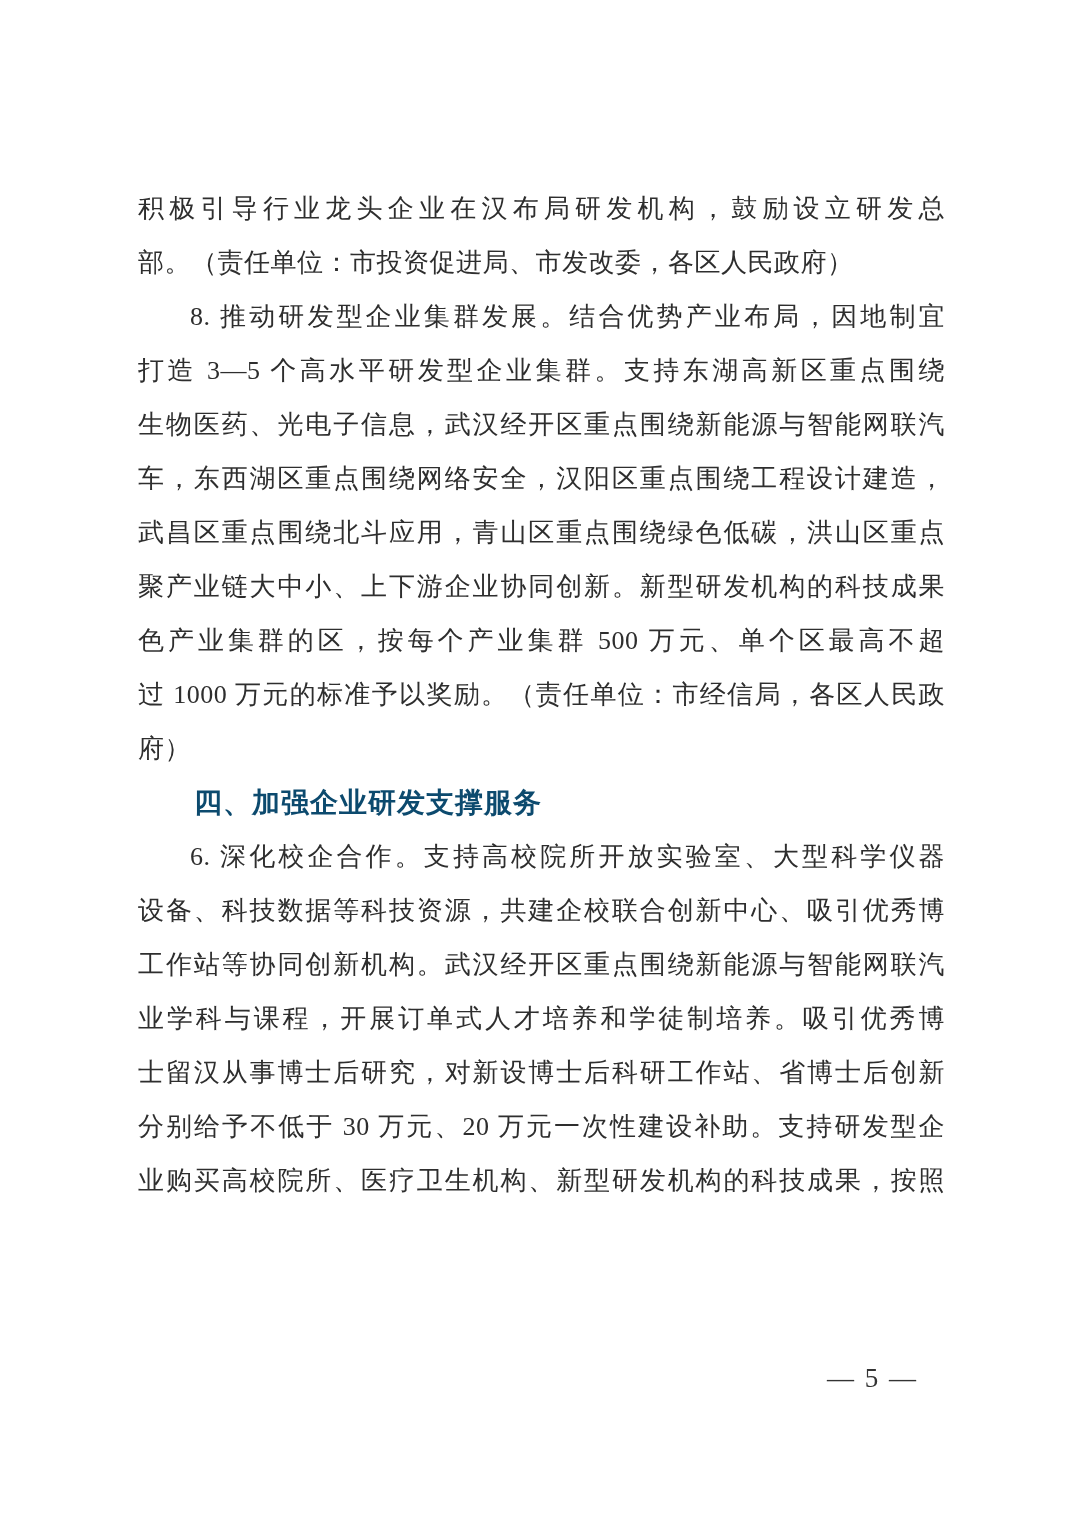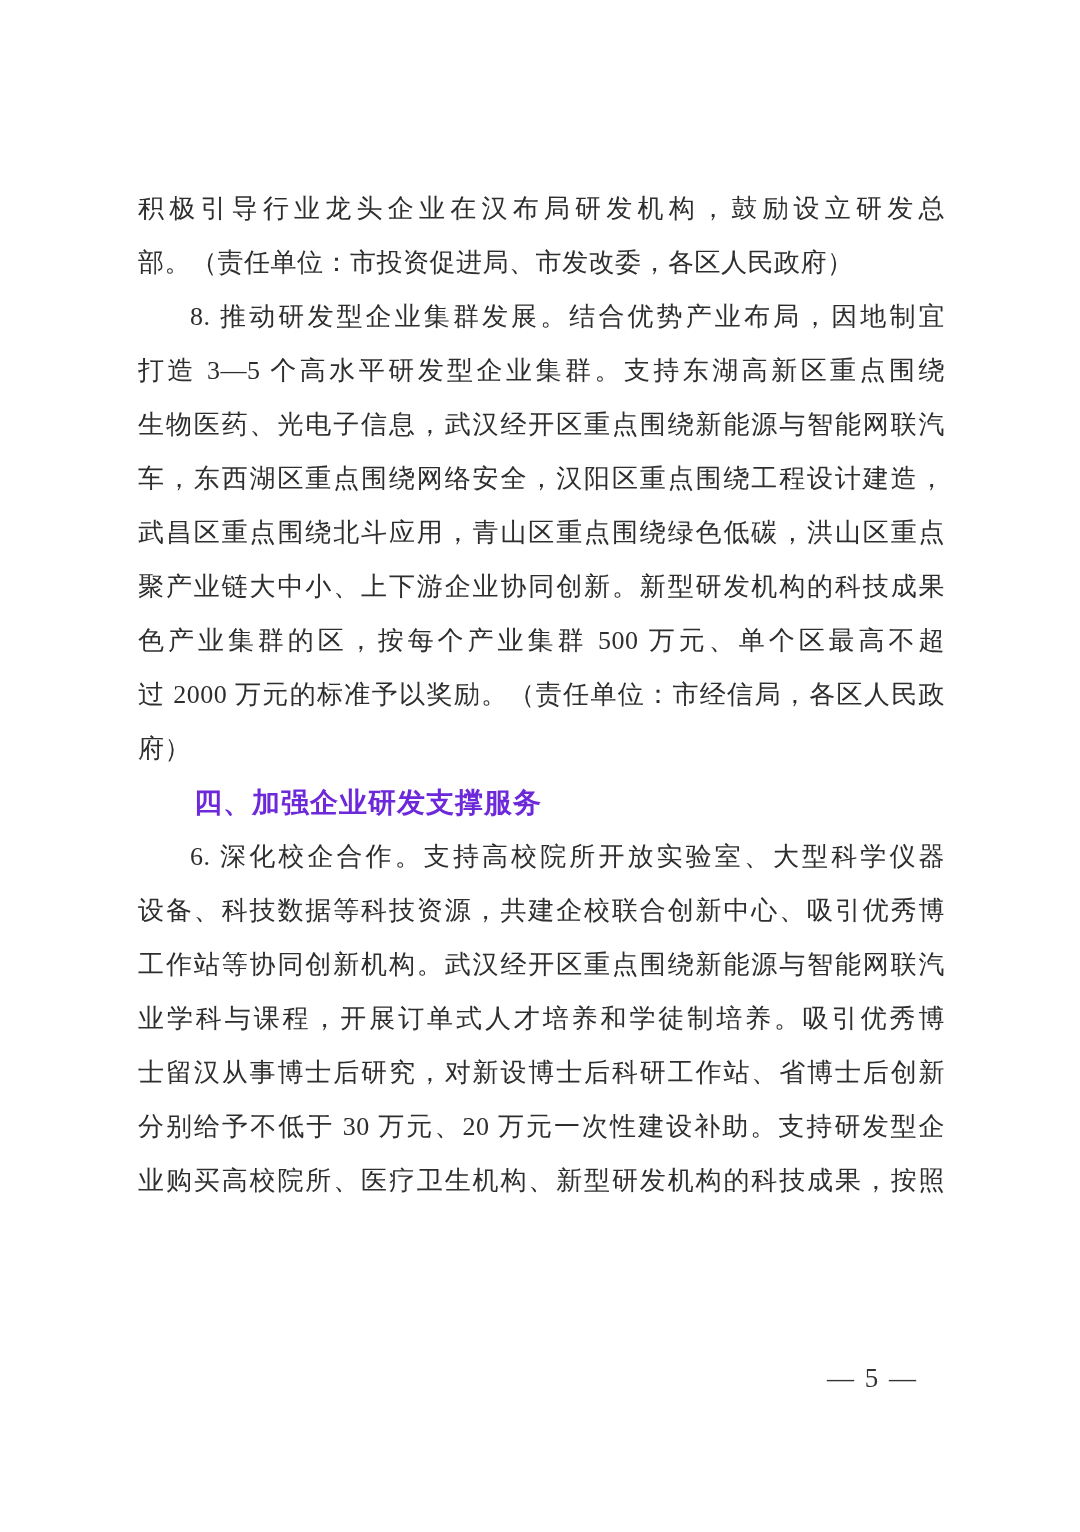--- a/index.html
+++ b/index.html
@@ -41,21 +41,21 @@
   }
   
   .ln.ind {
     text-indent: 2em;
   }
   
   .ln.head {
     font-family: "Liberation Sans", "DejaVu Sans", sans-serif;
     font-weight: bold;
     font-size: 28px;
-    color: #6d28d9;
+    color: #0c4a6e;
     text-align: left;
     text-align-last: left;
     letter-spacing: 1px;
   }
   .page-number {
     position: absolute;
     top: 1358px;
     right: 162px;
     font-size: 27px;
     line-height: 40px;
@@ -72,21 +72,21 @@
     <div class="ln">积极引导行业龙头企业在汉布局研发机构，鼓励设立研发总</div>
     <div class="ln end">部。（责任单位：市投资促进局、市发改委，各区人民政府）</div>
 
     <div class="ln ind">8. 推动研发型企业集群发展。结合优势产业布局，因地制宜</div>
     <div class="ln">打造 3—5 个高水平研发型企业集群。支持东湖高新区重点围绕</div>
     <div class="ln">生物医药、光电子信息，武汉经开区重点围绕新能源与智能网联汽</div>
     <div class="ln">车，东西湖区重点围绕网络安全，汉阳区重点围绕工程设计建造，</div>
     <div class="ln">武昌区重点围绕北斗应用，青山区重点围绕绿色低碳，洪山区重点</div>
     <div class="ln">聚产业链大中小、上下游企业协同创新。新型研发机构的科技成果</div>
     <div class="ln">色产业集群的区，按每个产业集群 500 万元、单个区最高不超</div>
-    <div class="ln">过 2000 万元的标准予以奖励。（责任单位：市经信局，各区人民政</div>
+    <div class="ln">过 1000 万元的标准予以奖励。（责任单位：市经信局，各区人民政</div>
     <div class="ln end">府）</div>
 
     <div class="ln head ind">四、加强企业研发支撑服务</div>
 
     <div class="ln ind">6. 深化校企合作。支持高校院所开放实验室、大型科学仪器</div>
     <div class="ln">设备、科技数据等科技资源，共建企校联合创新中心、吸引优秀博</div>
     <div class="ln">工作站等协同创新机构。武汉经开区重点围绕新能源与智能网联汽</div>
     <div class="ln">业学科与课程，开展订单式人才培养和学徒制培养。吸引优秀博</div>
     <div class="ln">士留汉从事博士后研究，对新设博士后科研工作站、省博士后创新</div>
     <div class="ln">分别给予不低于 30 万元、20 万元一次性建设补助。支持研发型企</div>

